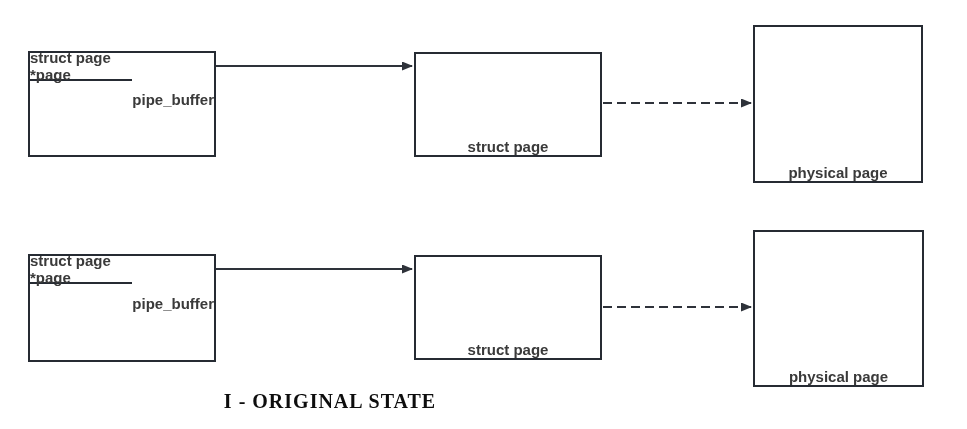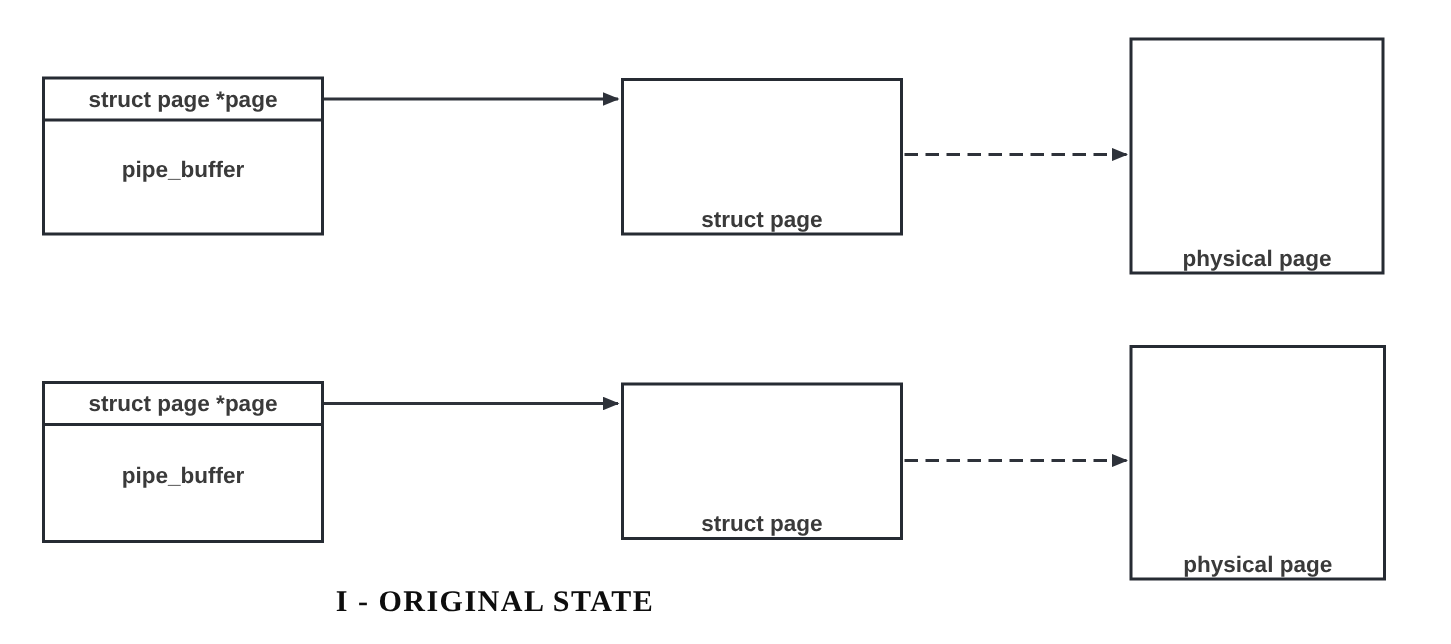--- a/index.html
+++ b/index.html
@@ -37,21 +37,21 @@
     position: absolute;
     box-sizing: border-box;
     border: 2px solid var(--border, #262b33);
     background: #ffffff;
     color: var(--text, #3a3a3a);
     font-weight: bold;
     font-size: 15px;
   }
   .split-box {
     display: flex;
-    flex-direction: column;
+    flex-direction: row;
   }
   .split-box .pointer-cell {
     box-sizing: border-box;
     height: 28px;
     border-bottom: 2px solid var(--border, #262b33);
     display: flex;
     align-items: center;
     justify-content: center;
   }
   .split-box .body-cell {

